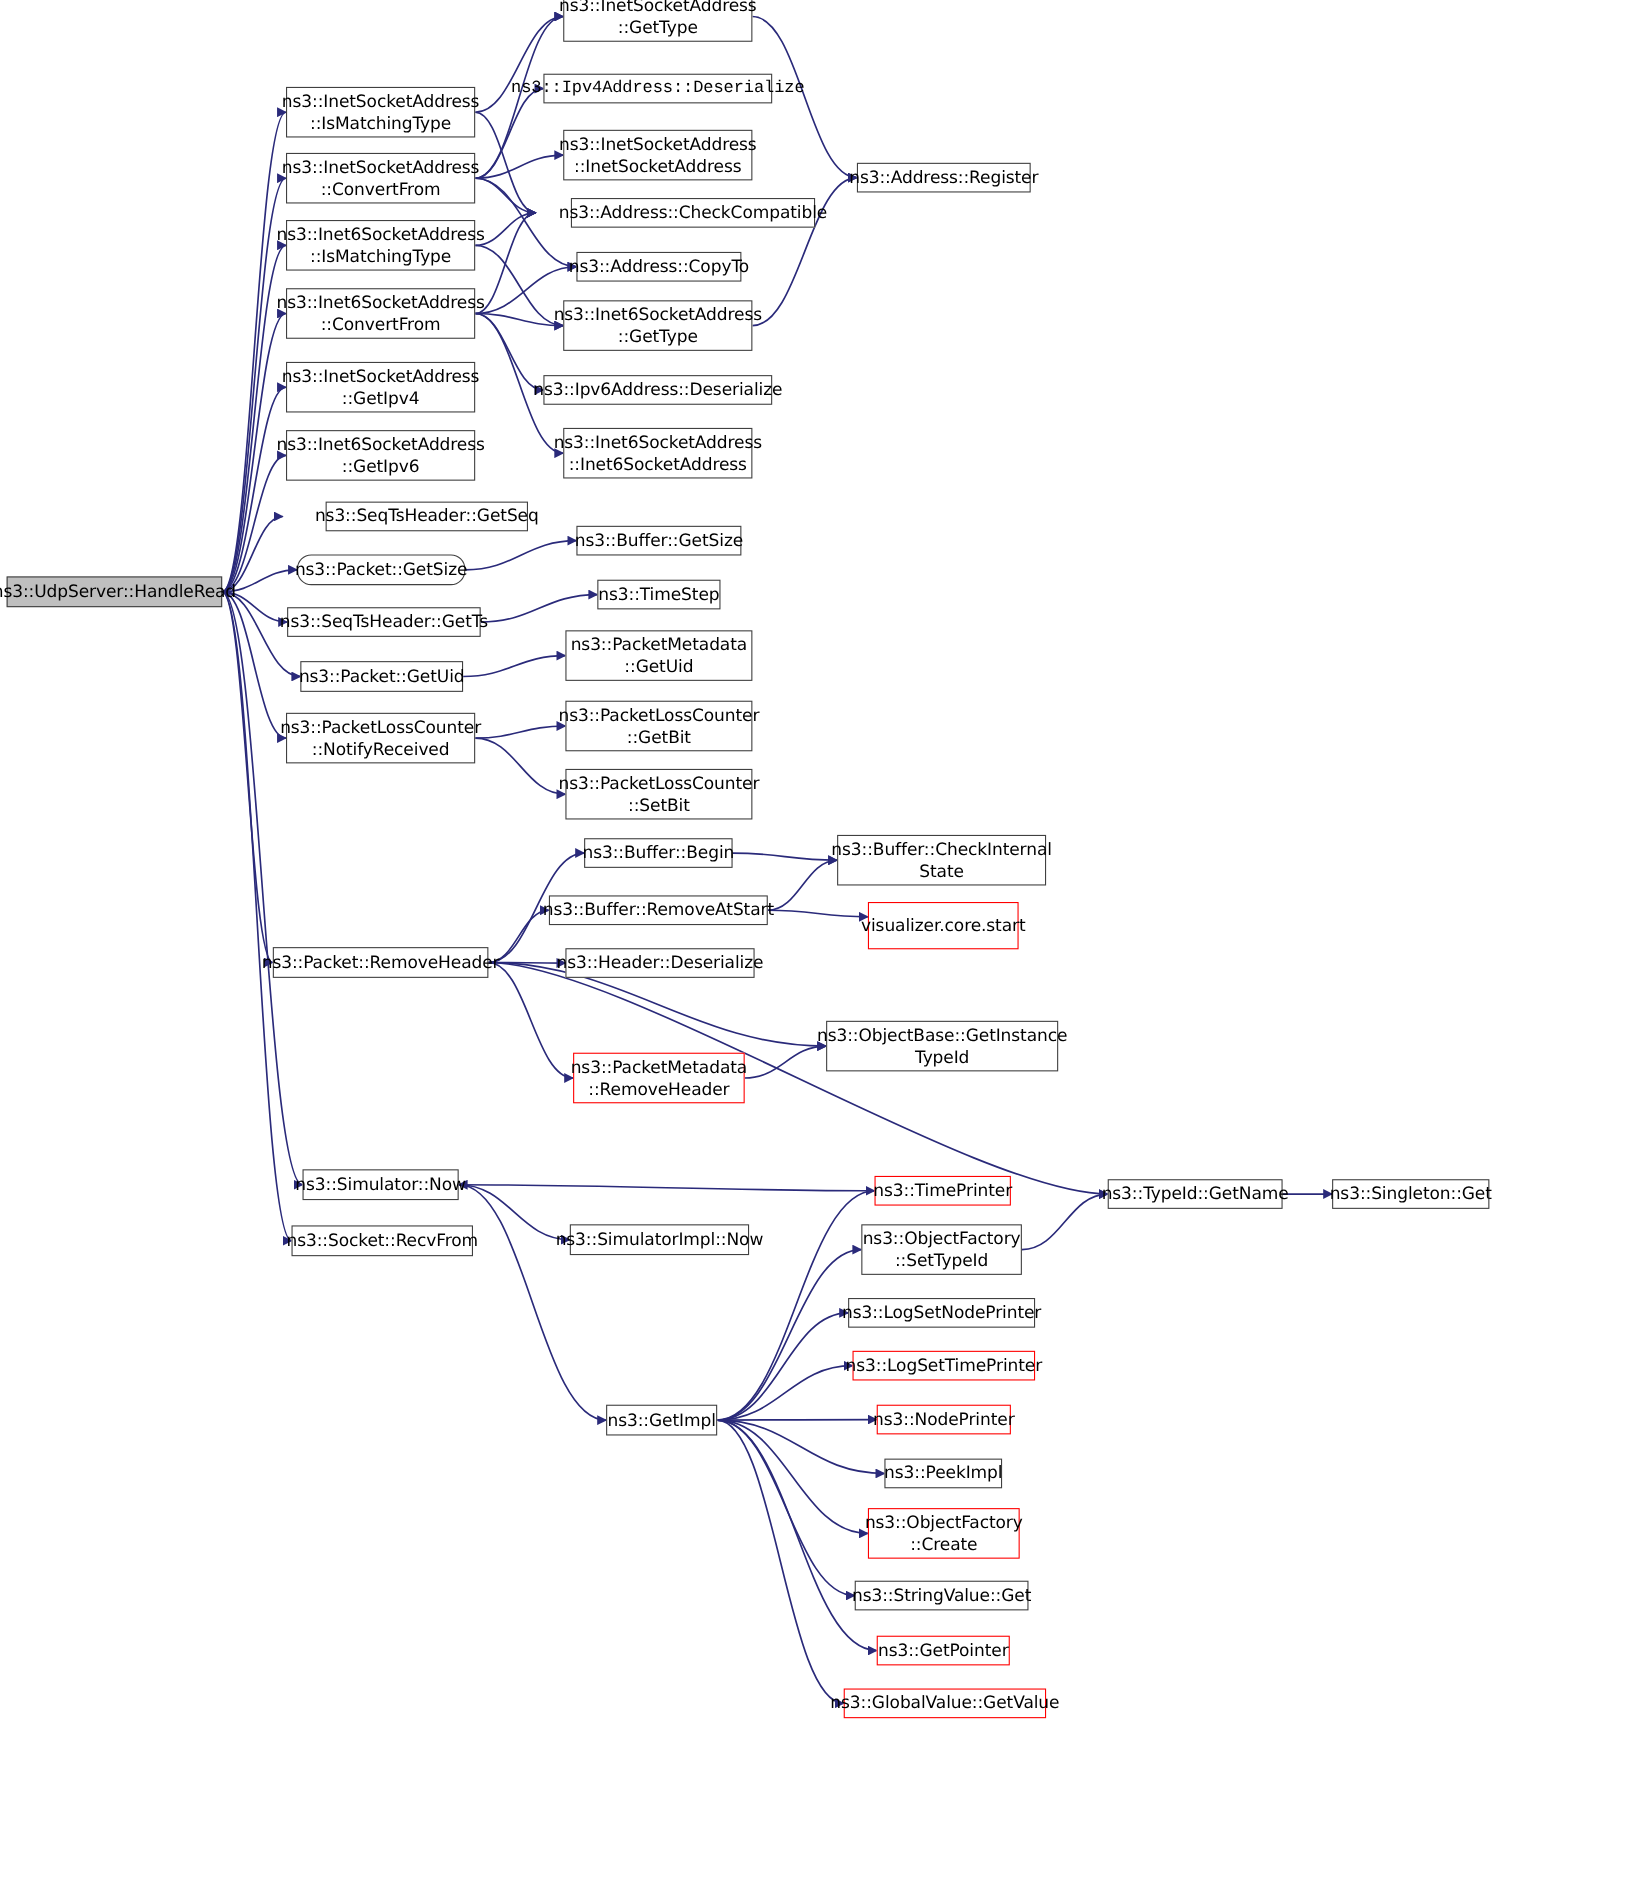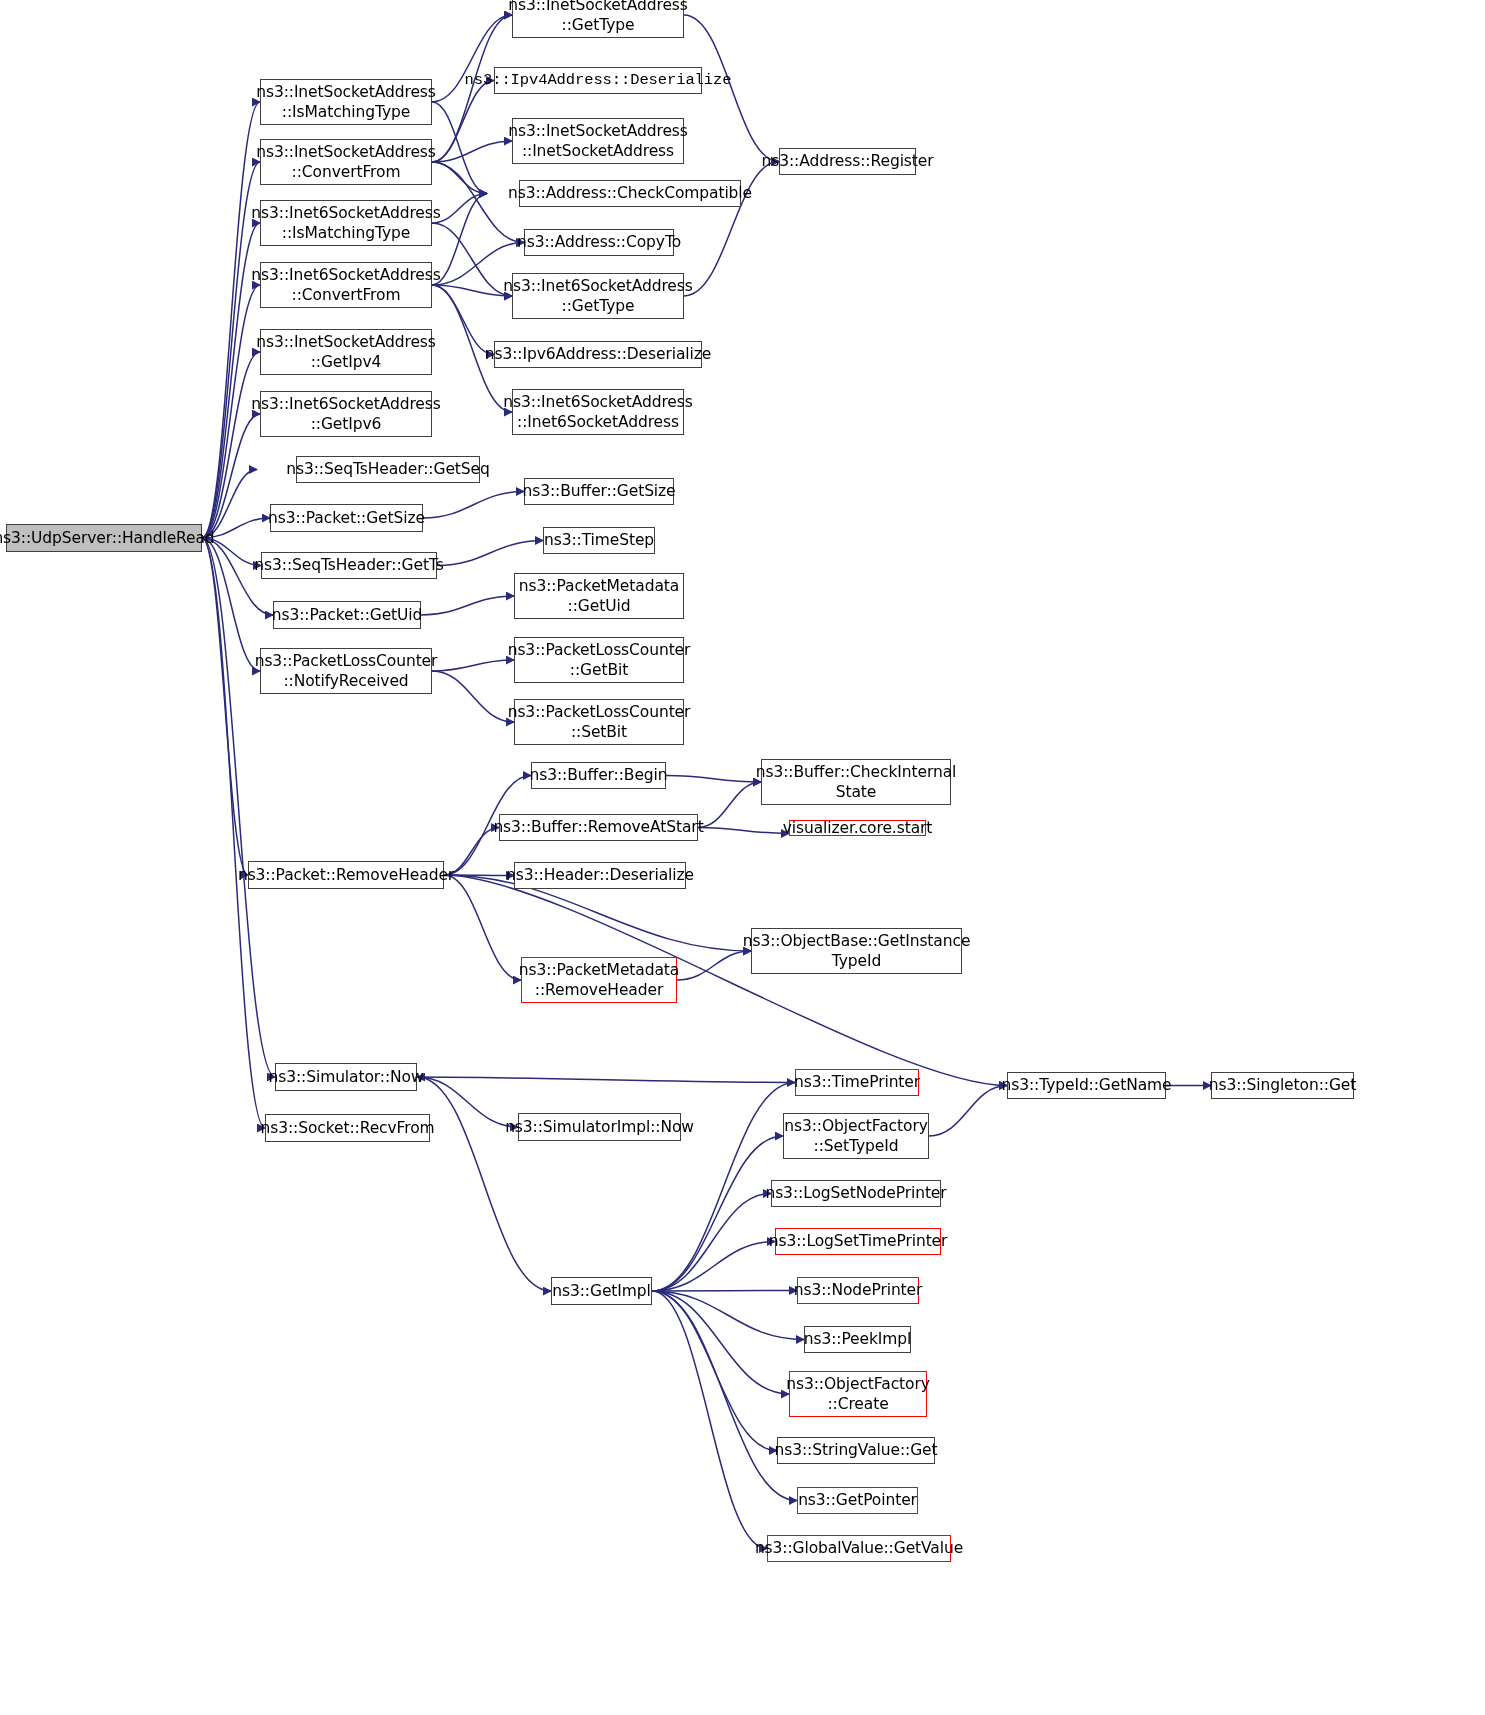--- a/index.html
+++ b/index.html
@@ -126,21 +126,21 @@
 ::ConvertFrom</div>
       <div class="node" style="left: 260px; top: 200px; width: 172px; height: 46px;">ns3::Inet6SocketAddress
 ::IsMatchingType</div>
       <div class="node" style="left: 260px; top: 262px; width: 172px; height: 46px;">ns3::Inet6SocketAddress
 ::ConvertFrom</div>
       <div class="node" style="left: 260px; top: 329px; width: 172px; height: 46px;">ns3::InetSocketAddress
 ::GetIpv4</div>
       <div class="node" style="left: 260px; top: 391px; width: 172px; height: 46px;">ns3::Inet6SocketAddress
 ::GetIpv6</div>
       <div class="node" style="left: 257px; top: 456px; width: 184px; height: 27px; margin-left: 39px;">ns3::SeqTsHeader::GetSeq</div>
-      <div class="node" style="left: 270px; top: 504px; width: 153px; height: 28px;">ns3::Packet::GetSize</div>
+      <div class="node" style="left: 270px; top: 504px; width: 153px; height: 28px; border-radius: 13px;">ns3::Packet::GetSize</div>
       <div class="node" style="left: 261px; top: 552px; width: 176px; height: 27px;">ns3::SeqTsHeader::GetTs</div>
       <div class="node" style="left: 273px; top: 601px; width: 148px; height: 28px;">ns3::Packet::GetUid</div>
       <div class="node" style="left: 260px; top: 648px; width: 172px; height: 46px;">ns3::PacketLossCounter
 ::NotifyReceived</div>
       <div class="node" style="left: 248px; top: 861px; width: 196px; height: 28px;">ns3::Packet::RemoveHeader</div>
       <div class="node" style="left: 275px; top: 1063px; width: 142px; height: 28px;">ns3::Simulator::Now</div>
       <div class="node" style="left: 265px; top: 1114px; width: 165px; height: 28px;">ns3::Socket::RecvFrom</div>
       <div class="node" style="left: 512px; top: -8px; width: 172px; height: 46px;">ns3::InetSocketAddress
 ::GetType</div>
       <div class="node" style="left: 494px; top: 67px; width: 208px; height: 27px; font-family: Liberation Mono, monospace;">ns3::Ipv4Address::Deserialize</div>
@@ -163,32 +163,32 @@
 ::SetBit</div>
       <div class="node" style="left: 531px; top: 762px; width: 135px; height: 27px;">ns3::Buffer::Begin</div>
       <div class="node" style="left: 499px; top: 814px; width: 199px; height: 27px;">ns3::Buffer::RemoveAtStart</div>
       <div class="node" style="left: 514px; top: 862px; width: 172px; height: 27px;">ns3::Header::Deserialize</div>
       <div class="node warn" style="left: 521px; top: 957px; width: 156px; height: 46px;">ns3::PacketMetadata
 ::RemoveHeader</div>
       <div class="node" style="left: 518px; top: 1113px; width: 163px; height: 28px;">ns3::SimulatorImpl::Now</div>
       <div class="node" style="left: 551px; top: 1277px; width: 101px; height: 28px;">ns3::GetImpl</div>
       <div class="node" style="left: 761px; top: 759px; width: 190px; height: 46px;">ns3::Buffer::CheckInternal
 State</div>
-      <div class="node warn" style="left: 789px; top: 820px; width: 137px; height: 16px;">visualizer.core.start</div>
+      <div class="node warn" style="left: 789px; top: 820px; width: 137px; height: 43px;">visualizer.core.start</div>
       <div class="node" style="left: 751px; top: 928px; width: 211px; height: 46px;">ns3::ObjectBase::GetInstance
 TypeId</div>
       <div class="node warn" style="left: 795px; top: 1069px; width: 124px; height: 27px;">ns3::TimePrinter</div>
       <div class="node" style="left: 783px; top: 1113px; width: 146px; height: 46px;">ns3::ObjectFactory
 ::SetTypeId</div>
       <div class="node" style="left: 771px; top: 1180px; width: 170px; height: 27px;">ns3::LogSetNodePrinter</div>
       <div class="node warn" style="left: 775px; top: 1228px; width: 166px; height: 27px;">ns3::LogSetTimePrinter</div>
       <div class="node warn" style="left: 797px; top: 1277px; width: 122px; height: 27px;">ns3::NodePrinter</div>
       <div class="node" style="left: 804px; top: 1326px; width: 107px; height: 27px;">ns3::PeekImpl</div>
       <div class="node warn" style="left: 789px; top: 1371px; width: 138px; height: 46px;">ns3::ObjectFactory
 ::Create</div>
       <div class="node" style="left: 777px; top: 1437px; width: 158px; height: 27px;">ns3::StringValue::Get</div>
       <div class="node warn" style="left: 797px; top: 1487px; width: 121px; height: 27px;">ns3::GetPointer</div>
       <div class="node warn" style="left: 767px; top: 1535px; width: 184px; height: 27px;">ns3::GlobalValue::GetValue</div>
-      <div class="node" style="left: 779px; top: 148px; width: 137px; height: 27px;">ns3::Address::Register</div>
+      <div class="node" style="left: 779px; top: 148px; width: 158px; height: 27px;">ns3::Address::Register</div>
       <div class="node" style="left: 1007px; top: 1072px; width: 159px; height: 27px;">ns3::TypeId::GetName</div>
       <div class="node" style="left: 1211px; top: 1072px; width: 143px; height: 27px;">ns3::Singleton::Get</div>
     </div>
 </div>
 
 </body></html>

